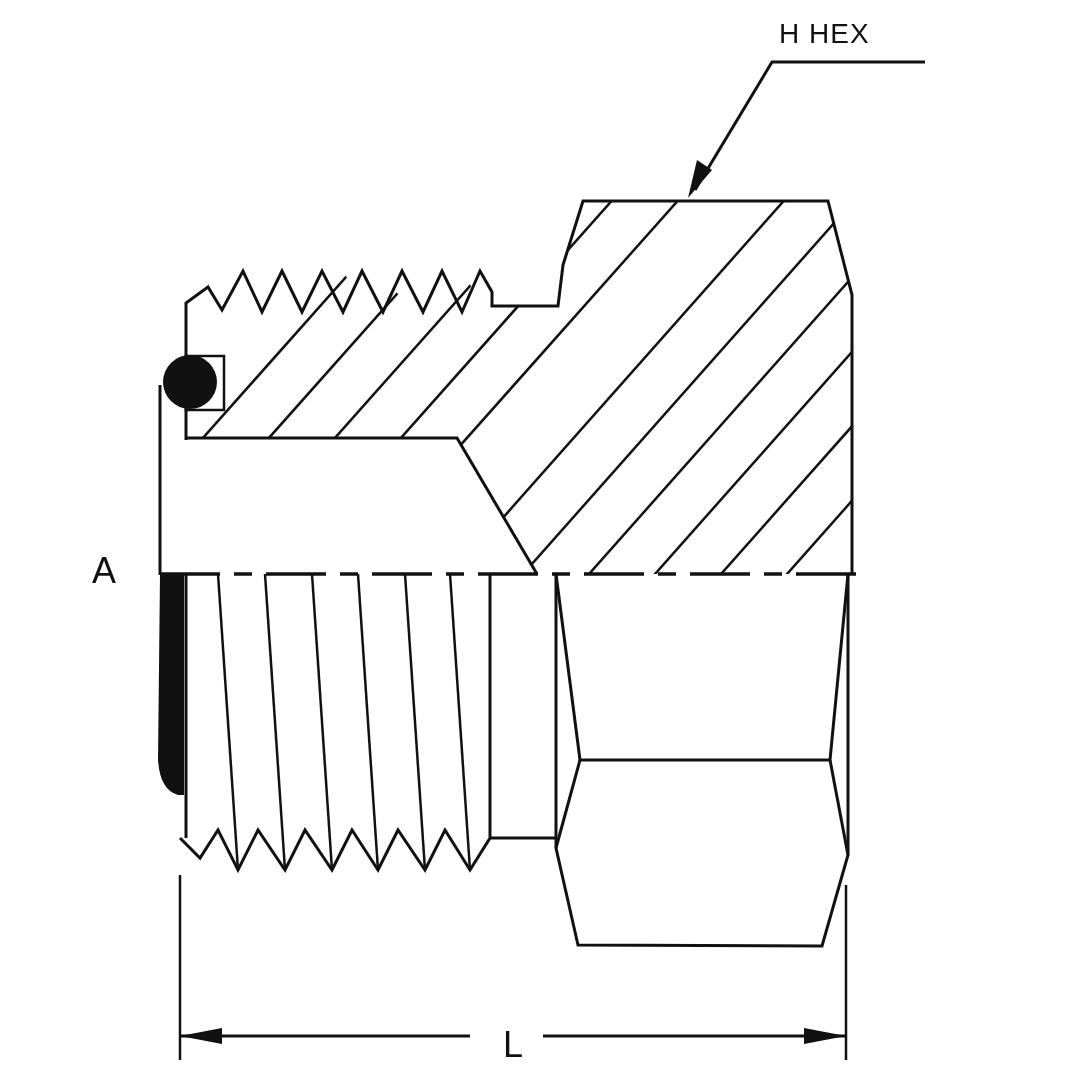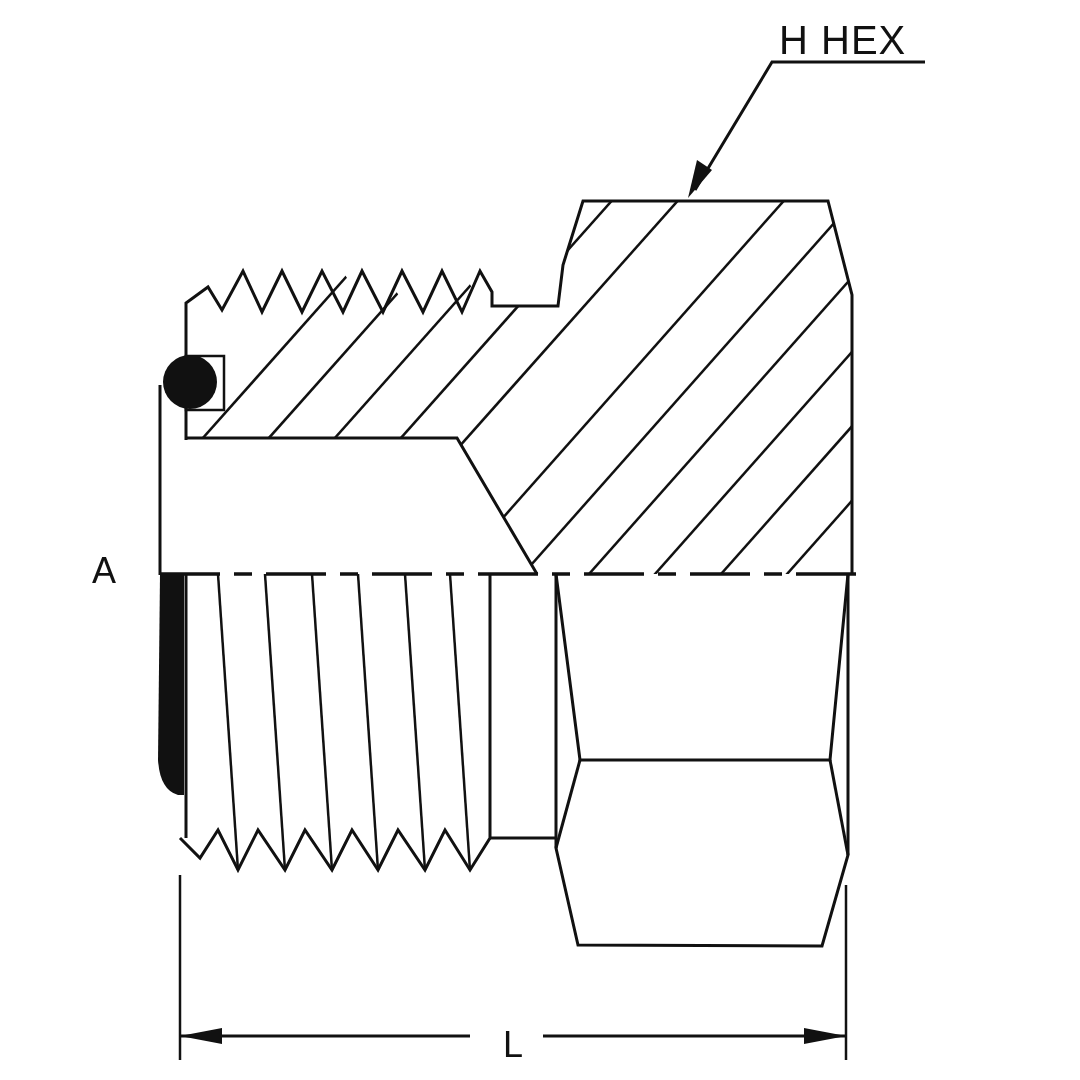--- a/index.html
+++ b/index.html
@@ -1,19 +1,19 @@
 <!DOCTYPE html>
 <html><head>
 <meta charset="utf-8">
 <style>
   html, body { margin:0; padding:0; background:#ffffff; }
   body { width:1080px; height:1080px; position:relative; overflow:hidden; }
   svg { position:absolute; left:0; top:0; }
   .lbl { position:absolute; font-family:"Liberation Sans", sans-serif; color:#111; line-height:1; }
-  #lbl-hhex { left:779px; top:20px; font-size:40px; letter-spacing:1px; }
+  #lbl-hhex { left:779px; top:20px; font-size:28px; letter-spacing:1px; }
   #lbl-a { left:92px; top:553px; font-size:36px; }
   #lbl-l { left:503px; top:1027px; font-size:36px; }
 </style>
 </head>
 <body>
 
 <svg width="1080" height="1080" viewBox="0 0 1080 1080">
   <defs>
     <clipPath id="hatchClip">
       <polygon points="186,440 186,303 208,290 222,272 243,300 262,272 282,300 302,272 322,300 343,272 362,300 383,272 402,300 423,272 442,300 462,272 480,300 492,300 492,306 558,306 563,265 583,201 828,201 852,295 852,574 537,574 457,438 186,438"></polygon>

